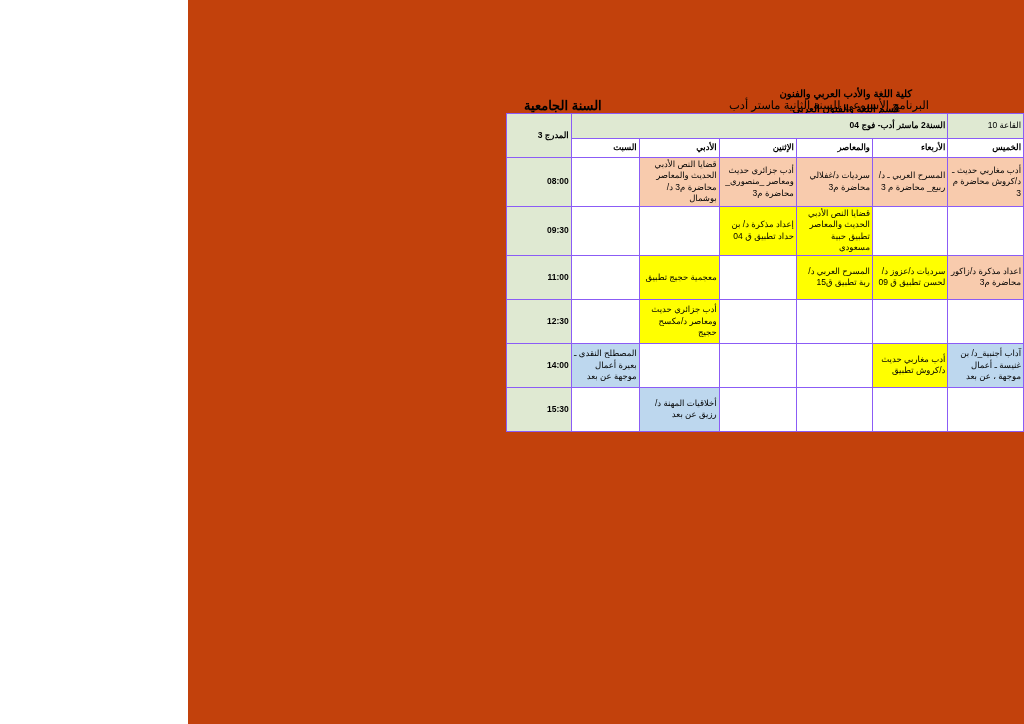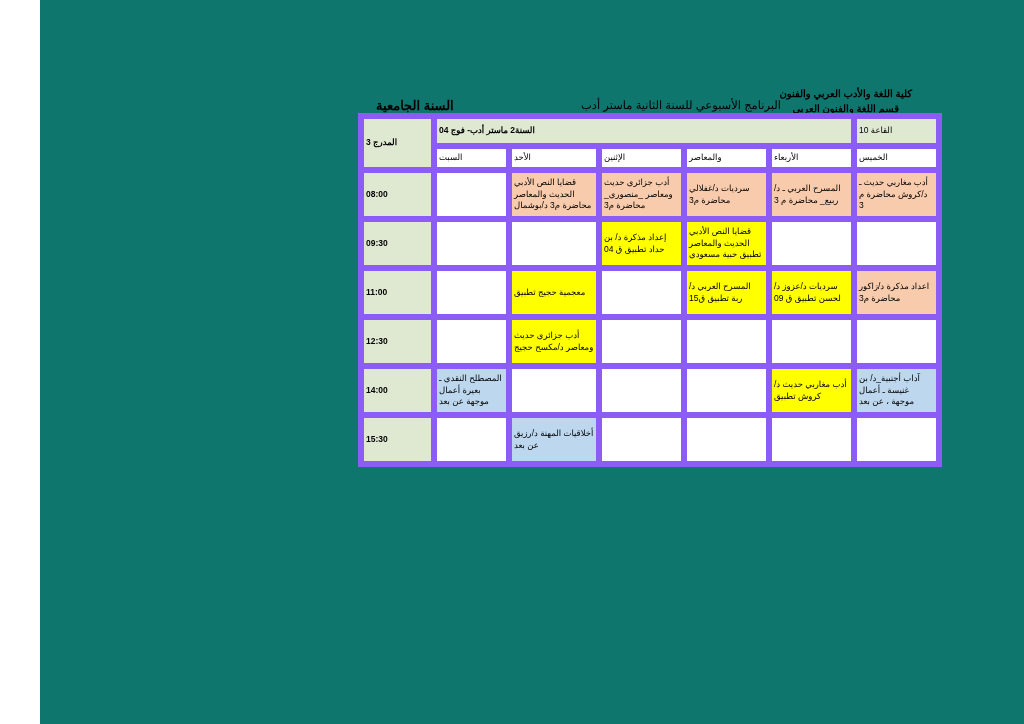--- a/index.html
+++ b/index.html
@@ -5,23 +5,23 @@
   html, body {
     margin: 0;
     padding: 0;
     background: #ffffff;
     width: 1024px;
     height: 724px;
     font-family: "Liberation Sans", sans-serif;
   }
   #page {
     position: relative;
-    width: 984px;
+    width: 836px;
     height: 724px;
-    background: #0f766e;
+    background: #c2410c;
     overflow: hidden;
   }
 
   
   .faculty {
     position: absolute;
     top: 86px;
     right: 112px;
     text-align: center;
     font-size: 10px;
@@ -60,23 +60,23 @@
   
   table.tt {
     position: absolute;
     top: 113px;
     left: 318px;
     border-collapse: collapse;
     table-layout: fixed;
     direction: rtl;
   }
   table.tt td {
-    border: 6px solid #8b5cf6;
+    border: 1px solid #8b5cf6;
     vertical-align: middle;
-    text-align: left;
+    text-align: right;
     font-size: 8.5px;
     line-height: 1.35;
     color: #000;
     padding: 1px 2px;
     word-wrap: break-word;
   }
 
   
   .cell-hall {
     background: #dfe9d2;
@@ -92,21 +92,21 @@
   .cell-amphi {
     background: #dfe9d2;
     font-size: 13px;
     font-weight: bold;
   }
 
   
   .dayhead {
     background: #ffffff;
     font-size: 8.5px;
-    font-weight: normal;
+    font-weight: bold;
     height: 16px;
   }
 
   
   .timecell {
     background: #dfe9d2;
     font-size: 10px;
     font-weight: bold;
     margin-left: 24px;
   }
@@ -149,21 +149,21 @@
         <tr>
           <td class="cell-hall">القاعة  10</td>
           <td class="cell-maintitle" colspan="5">السنة2 ماستر   أدب-  فوج 04</td>
           <td class="cell-amphi" rowspan="2">المدرج 3</td>
         </tr>
         <tr>
           <td class="dayhead">الخميس</td>
           <td class="dayhead">الأربعاء</td>
           <td class="dayhead">والمعاصر</td>
           <td class="dayhead">الإثنين</td>
-          <td class="dayhead">الأحد</td>
+          <td class="dayhead">الأدبي</td>
           <td class="dayhead">السبت</td>
         </tr>
         <tr>
           <td class="sess bg-peach">أدب مغاربي حديث ـ د/كروش  محاضرة م 3</td>
           <td class="sess bg-peach">المسرح العربي ـ د/ربيع_ محاضرة م 3</td>
           <td class="sess bg-peach">سرديات  د/غفلالي محاضرة م3</td>
           <td class="sess bg-peach">أدب جزائري حديث ومعاصر _منصوري_ محاضرة م3</td>
           <td class="sess bg-peach">قضايا النص الأدبي الحديث والمعاصر محاضرة  م3  د/بوشمال</td>
           <td class="sess bg-white"></td>
           <td class="timecell">08:00</td>

